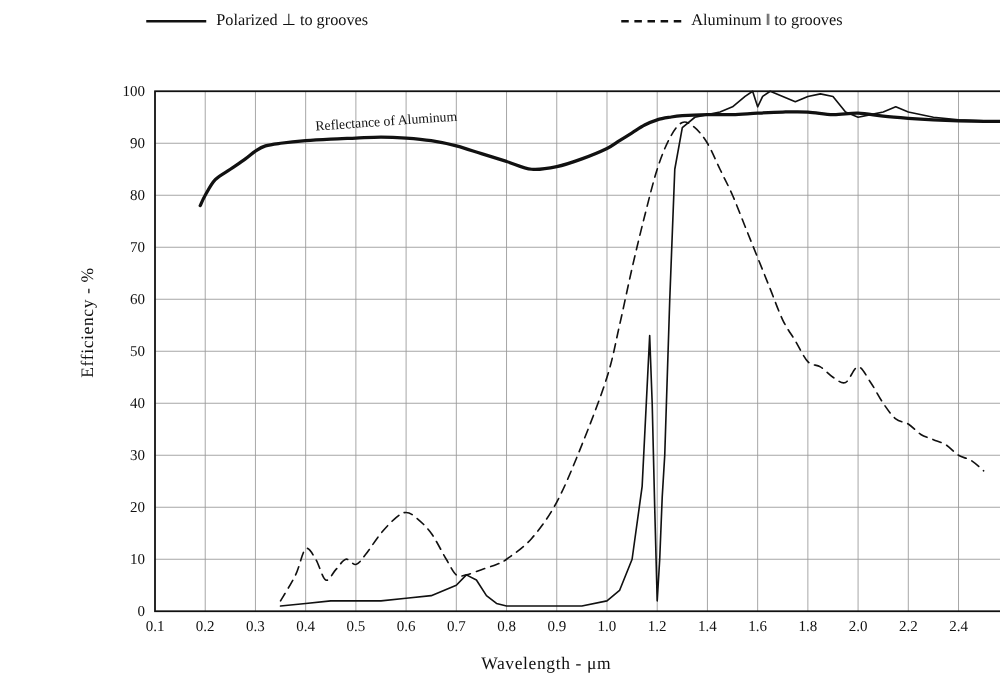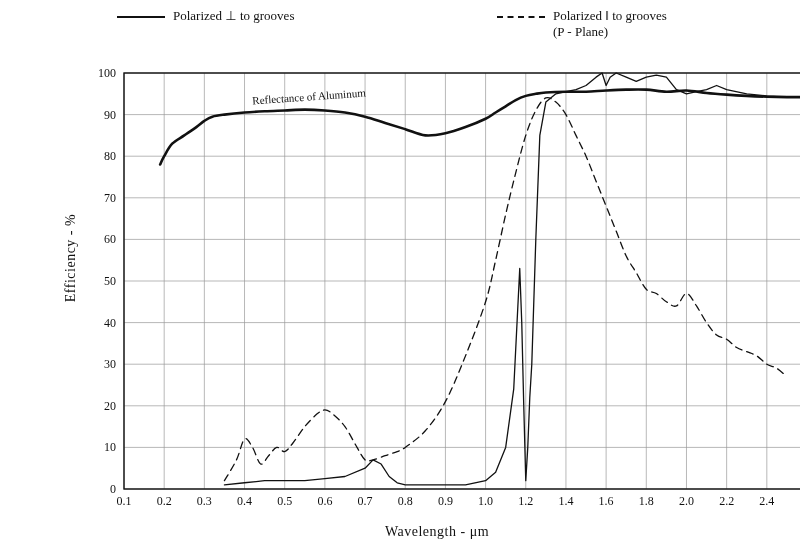--- a/index.html
+++ b/index.html
@@ -101,22 +101,21 @@
   <div class="legend">
     <div class="legend-entry solid">
       <span class="legend-sample solid-line"></span>
       <span class="legend-text">
         <span>Polarized ⊥ to grooves</span>
       </span>
     </div>
     <div class="legend-entry dashed">
       <span class="legend-sample dashed-line"></span>
       <span class="legend-text">
-        <span>Polarized ‖ to grooves</span>
-        <span class="l2">(P - Plane)</span>
+        <span>Aluminum ‖ to grooves</span>
       </span>
     </div>
   </div>
 
   <div class="ylabel">Efficiency - %</div>
   <div class="xlabel">Wavelength - μm</div>
 
   <div class="plot-wrap">
     <svg id="plot-svg" width="800" height="554">
         <g>

